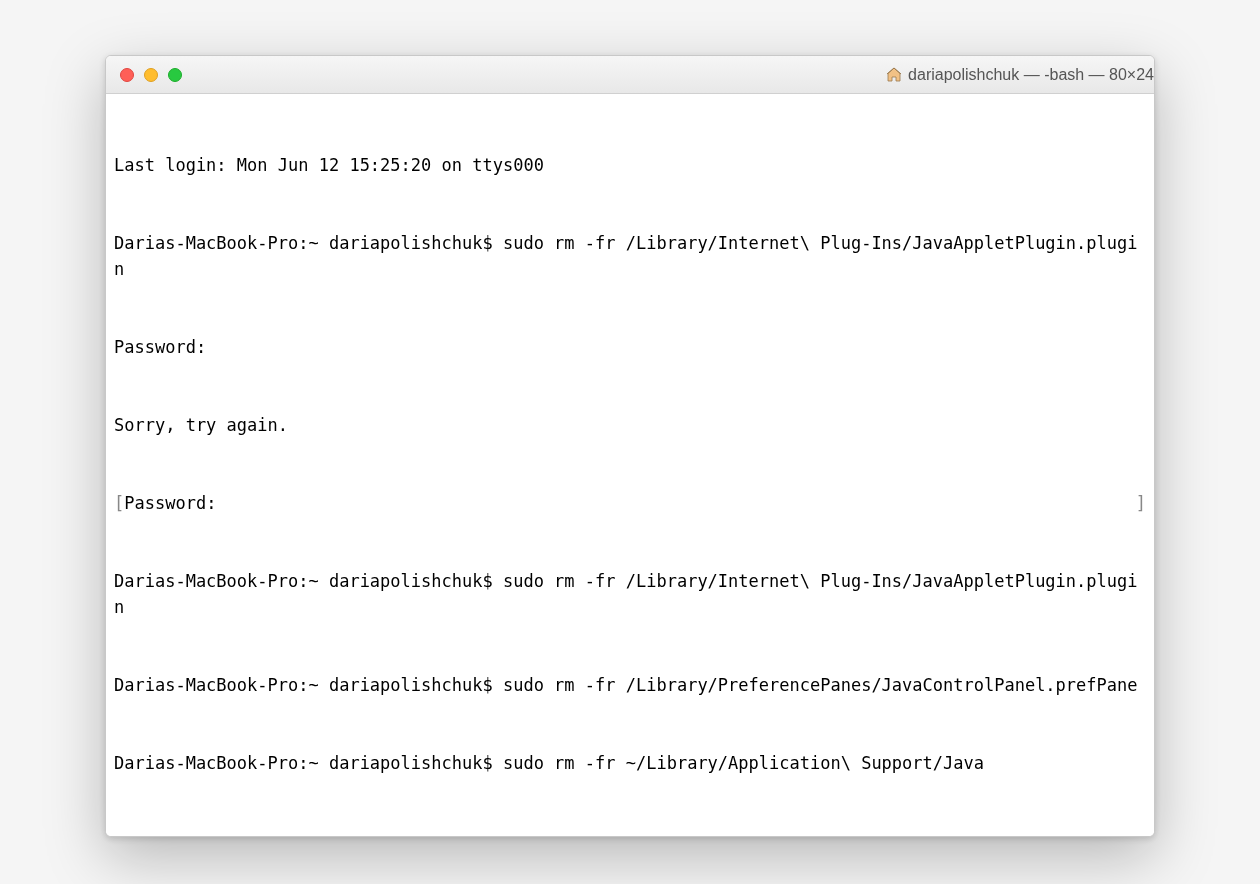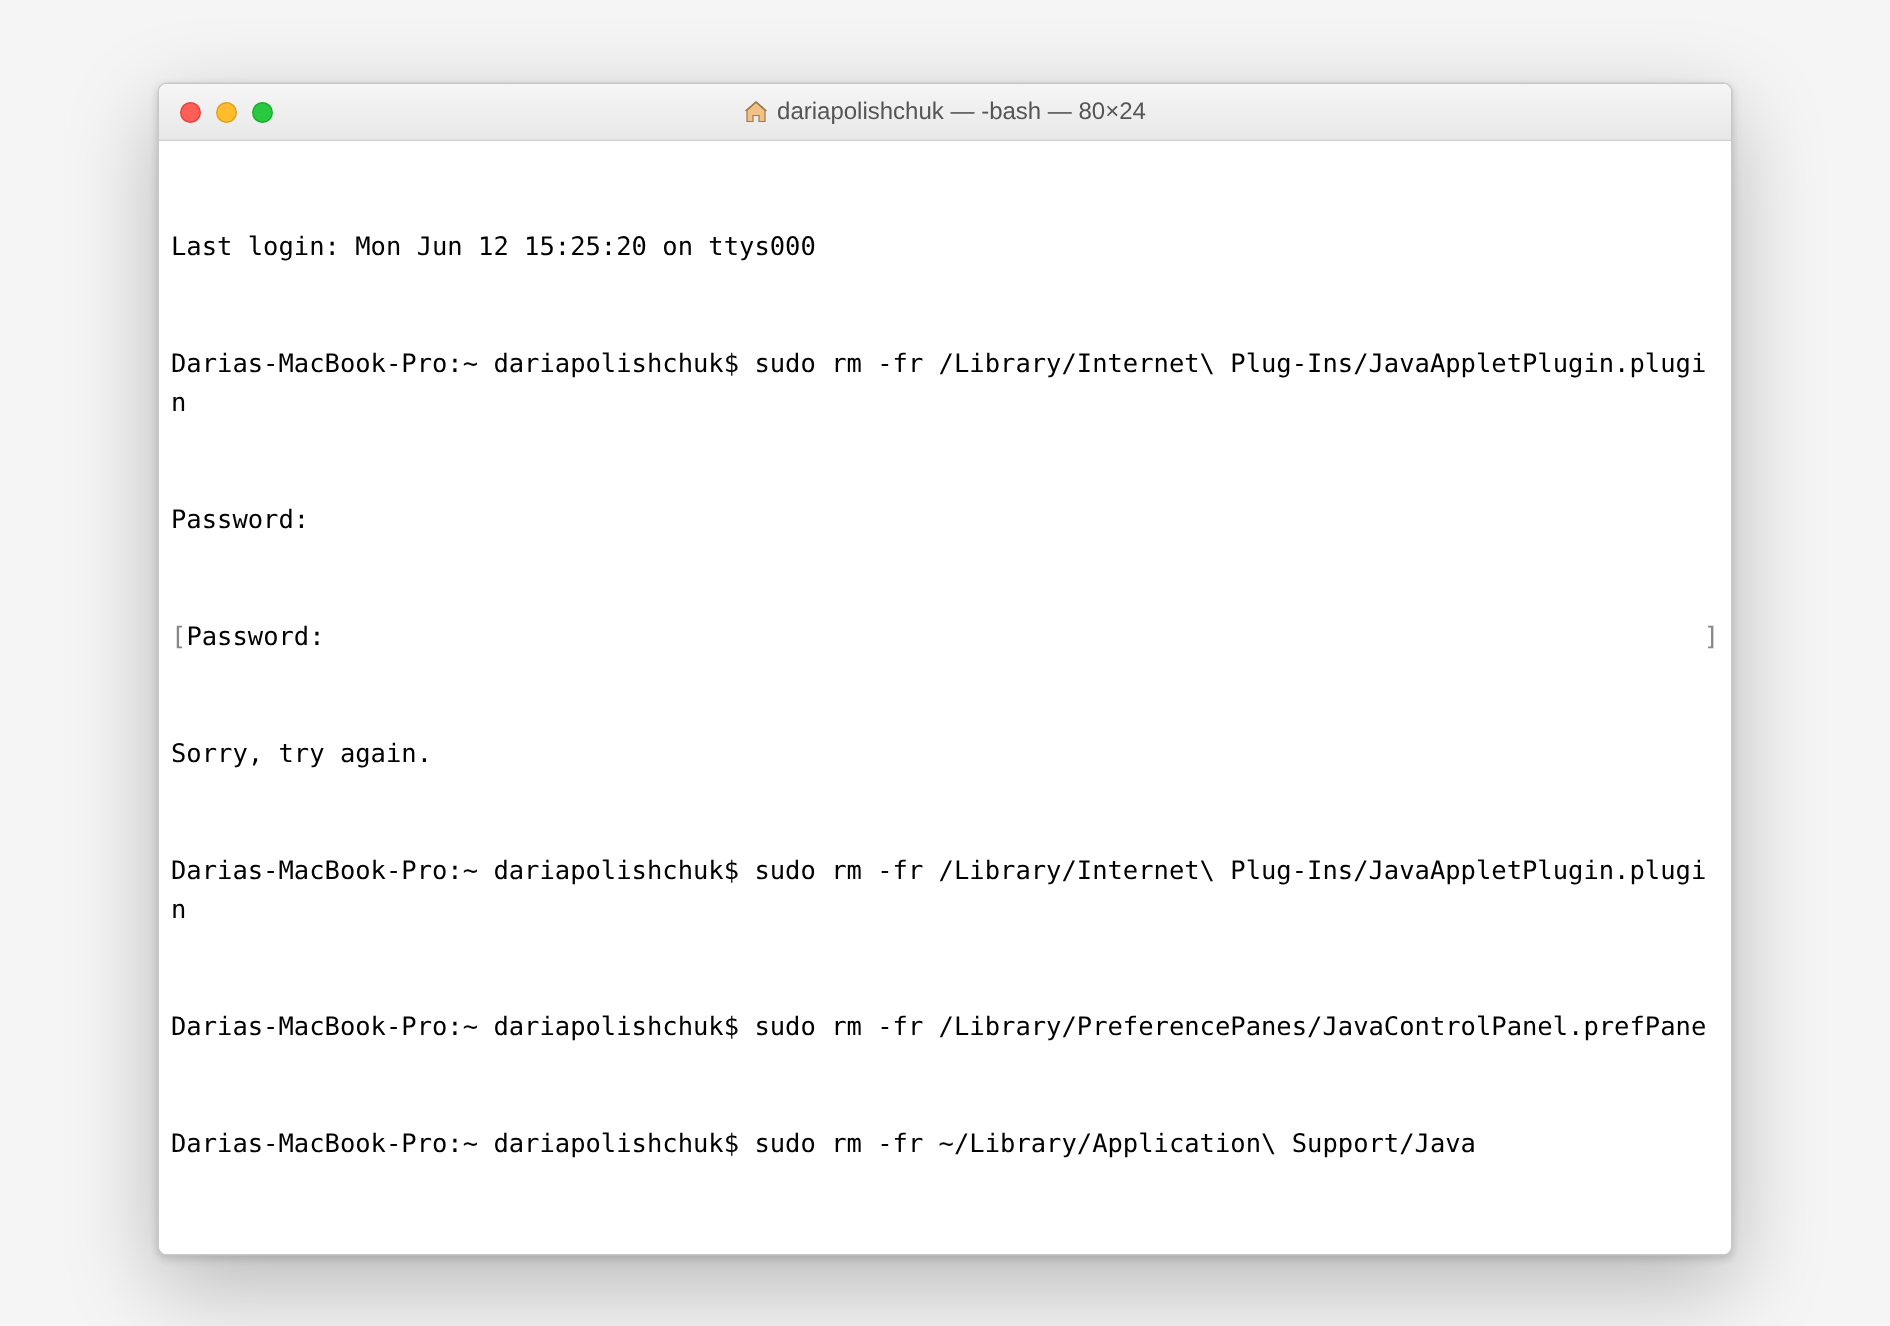--- a/index.html
+++ b/index.html
@@ -46,21 +46,21 @@
       height: 14px;
       border-radius: 50%;
     }
     .light.red { background: #ff5f57; border: 0.5px solid #e14640; }
     .light.yellow { background: #ffbd2e; border: 0.5px solid #dfa023; }
     .light.green { background: #28c940; border: 0.5px solid #1dad2b; }
     .title-wrap {
       flex: 1;
       display: flex;
       align-items: center;
-      justify-content: center;
+      justify-content: flex-end;
       gap: 6px;
       color: #555;
       font-size: 16px;
     }
     .home-icon svg {
       display: block;
     }
     .terminal-body {
       background: #ffffff;
       padding: 6px 8px 8px 8px;
@@ -112,19 +112,19 @@
           <path d="M1 7 L8 1 L15 7" fill="none" stroke="#9b7a4e" stroke-width="1"></path>
         </svg>
       </span>
       <span>dariapolishchuk — -bash — 80×24</span>
     </div>
   </div>
   <div class="terminal-body">
     <span class="terminal-line">Last login: Mon Jun 12 15:25:20 on ttys000</span>
     <span class="terminal-line">Darias-MacBook-Pro:~ dariapolishchuk$ sudo rm -fr /Library/Internet\ Plug-Ins/JavaAppletPlugin.plugin</span>
     <span class="terminal-line">Password:</span>
+    <span class="terminal-line">Sorry, try again.</span>
     <span class="terminal-line bracket-row"><span class="lb">[</span><span>Password:</span><span class="rb">]</span></span>
-    <span class="terminal-line">Sorry, try again.</span>
     <span class="terminal-line">Darias-MacBook-Pro:~ dariapolishchuk$ sudo rm -fr /Library/Internet\ Plug-Ins/JavaAppletPlugin.plugin</span>
     <span class="terminal-line">Darias-MacBook-Pro:~ dariapolishchuk$ sudo rm -fr /Library/PreferencePanes/JavaControlPanel.prefPane</span>
     <span class="terminal-line">Darias-MacBook-Pro:~ dariapolishchuk$ sudo rm -fr ~/Library/Application\ Support/Java</span>
   </div>
 </div>
 
 </body></html>

